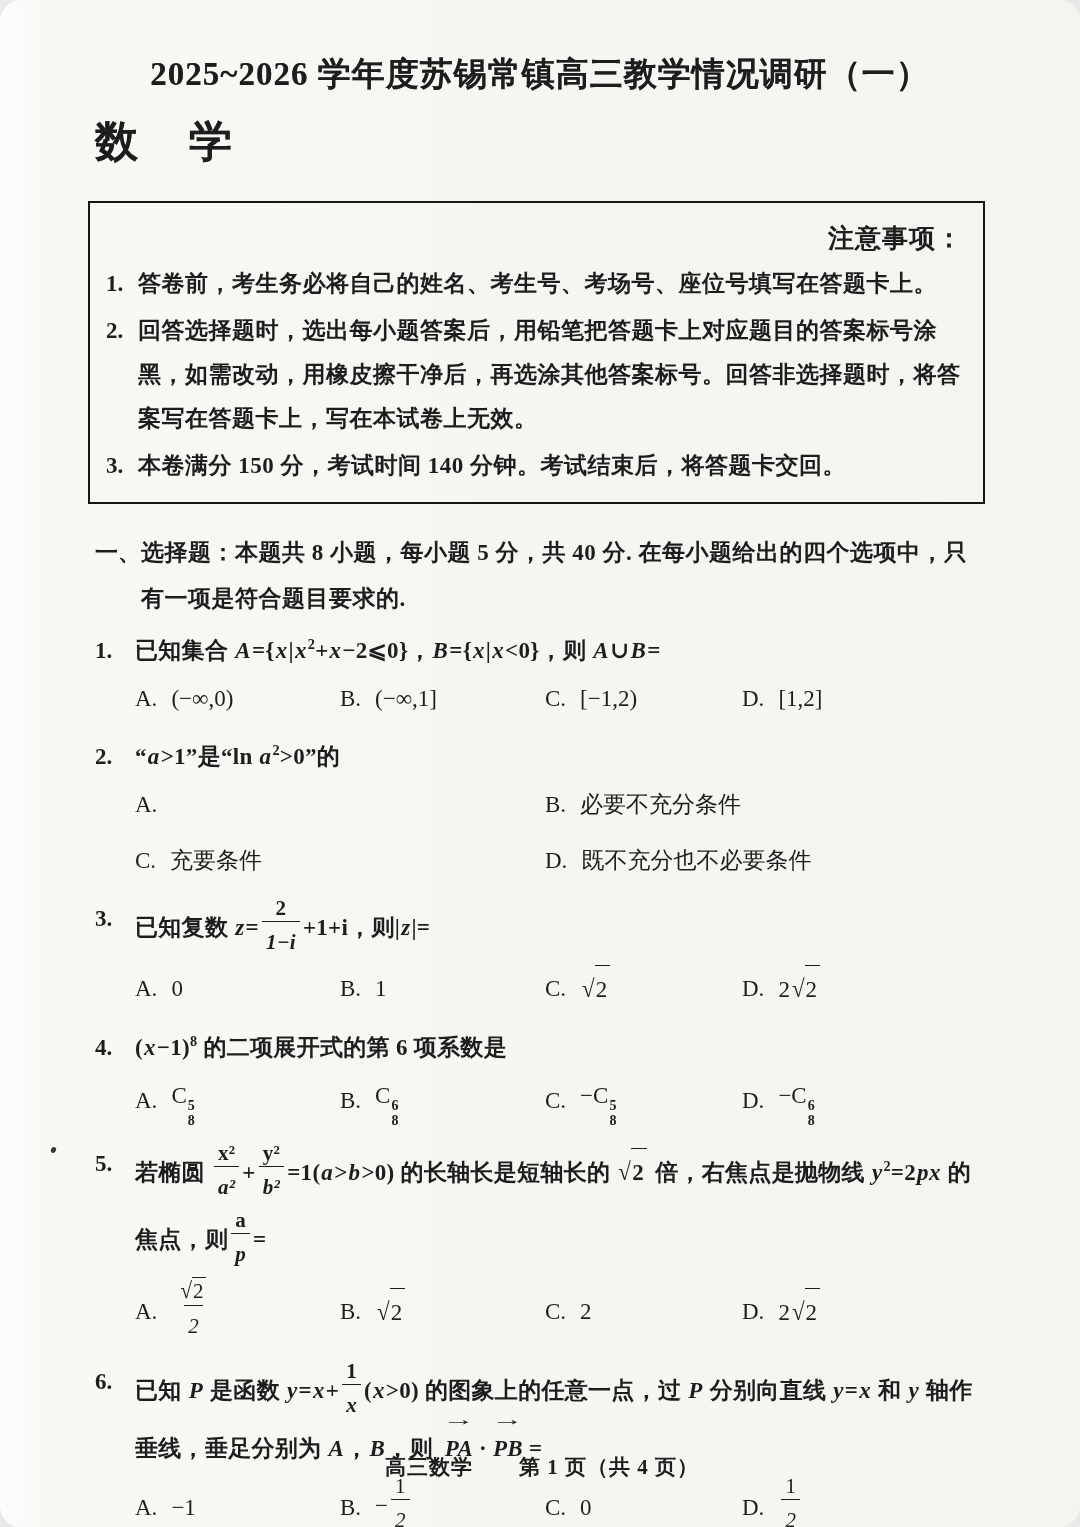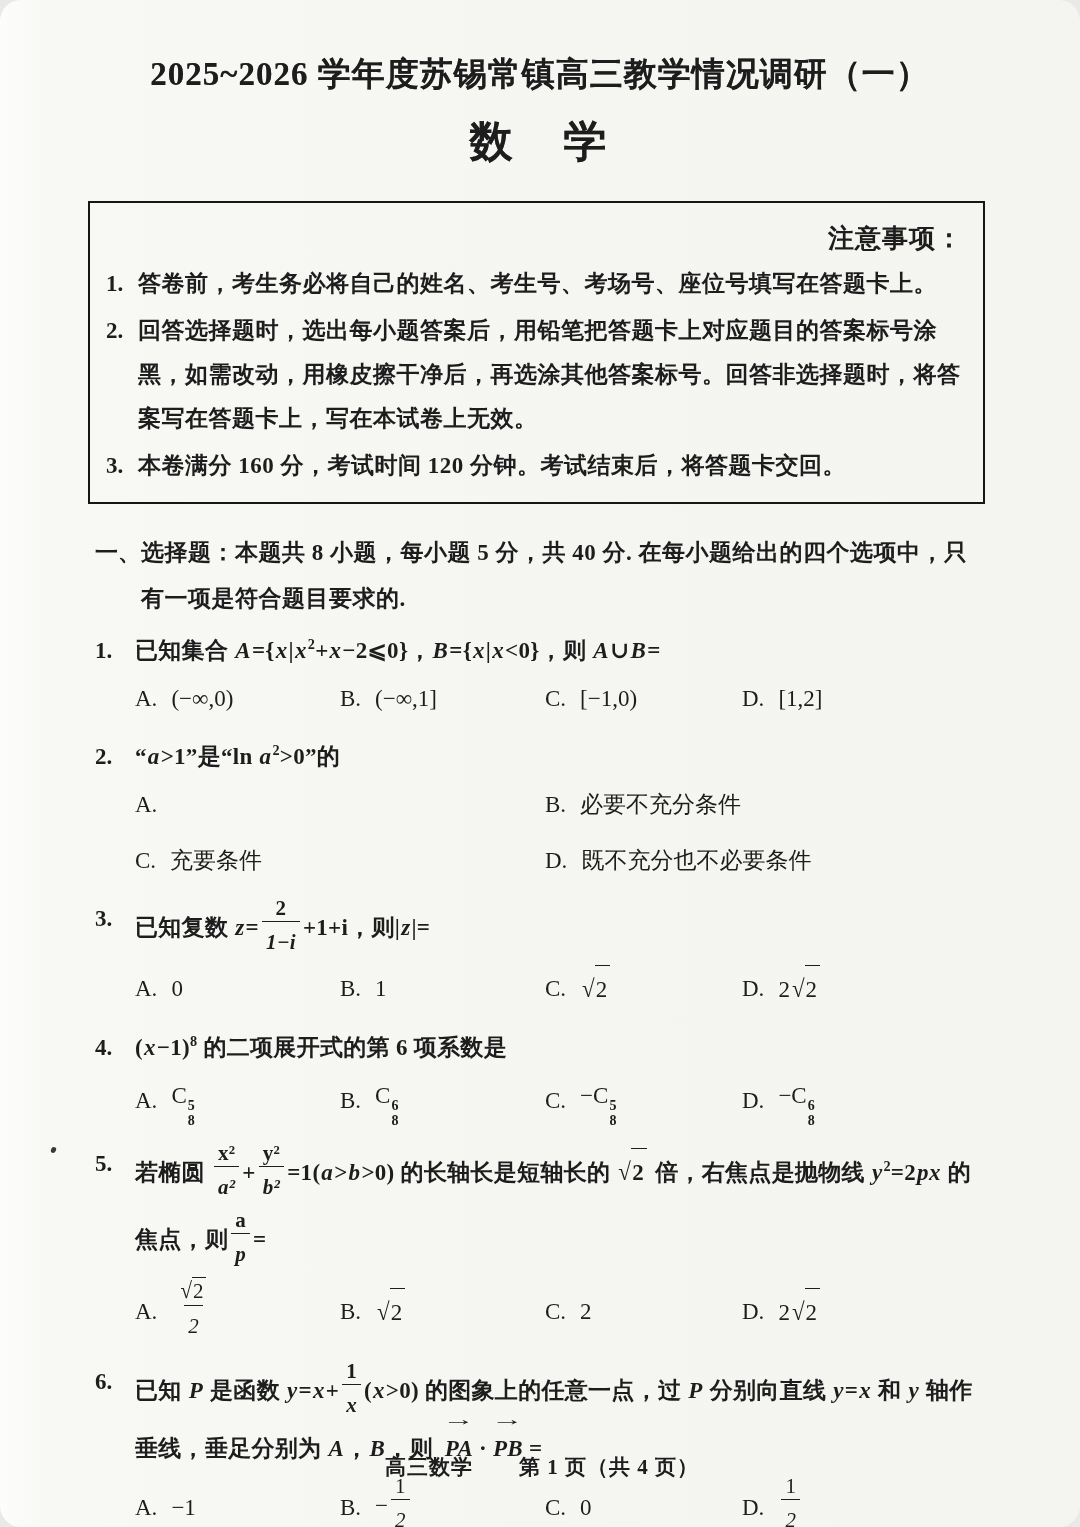--- a/index.html
+++ b/index.html
@@ -19,21 +19,20 @@
   
   .title{
     text-align:center;
     font-size:33px;
     font-weight:700;
     letter-spacing:1px;
     line-height:1.35;
     text-shadow:0 0 0.5px rgba(0,0,0,.55);
   }
   .subject{
-    text-align:center;
     font-size:43px;
     font-weight:700;
     margin-top:16px;
     letter-spacing:4px;
     text-shadow:0 0 0.5px rgba(0,0,0,.55);
   }
   
   .notice{
     margin:30px 0 0 -7px;
     border:2px solid #161616;
@@ -115,21 +114,21 @@
     <div class="nitem">
       <span class="nnum">1.</span>
       <span class="ntext">答卷前，考生务必将自己的姓名、考生号、考场号、座位号填写在答题卡上。</span>
     </div>
     <div class="nitem">
       <span class="nnum">2.</span>
       <span class="ntext">回答选择题时，选出每小题答案后，用铅笔把答题卡上对应题目的答案标号涂黑，如需改动，用橡皮擦干净后，再选涂其他答案标号。回答非选择题时，将答案写在答题卡上，写在本试卷上无效。</span>
     </div>
     <div class="nitem">
       <span class="nnum">3.</span>
-      <span class="ntext">本卷满分 160 分，考试时间 120 分钟。考试结束后，将答题卡交回。</span>
+      <span class="ntext">本卷满分 150 分，考试时间 140 分钟。考试结束后，将答题卡交回。</span>
     </div>
   </div>
 
   <div class="section qrow">
     <span class="secnum">一、</span>
     <span class="qbody">选择题：本题共 8 小题，每小题 5 分，共 40 分. 在每小题给出的四个选项中，只有一项是符合题目要求的.</span>
   </div>
 
   <div class="question">
     <div class="qrow">
@@ -140,21 +139,21 @@
       <div class="opt">
           <span class="olabel">A.</span>
           <span class="obody">(−∞,0)</span>
         </div>
       <div class="opt">
           <span class="olabel">B.</span>
           <span class="obody">(−∞,1]</span>
         </div>
       <div class="opt">
           <span class="olabel">C.</span>
-          <span class="obody">[−1,0)</span>
+          <span class="obody">[−1,2)</span>
         </div>
       <div class="opt">
           <span class="olabel">D.</span>
           <span class="obody">[1,2]</span>
         </div>
     </div>
   </div>
 
   <div class="question">
     <div class="qrow">

